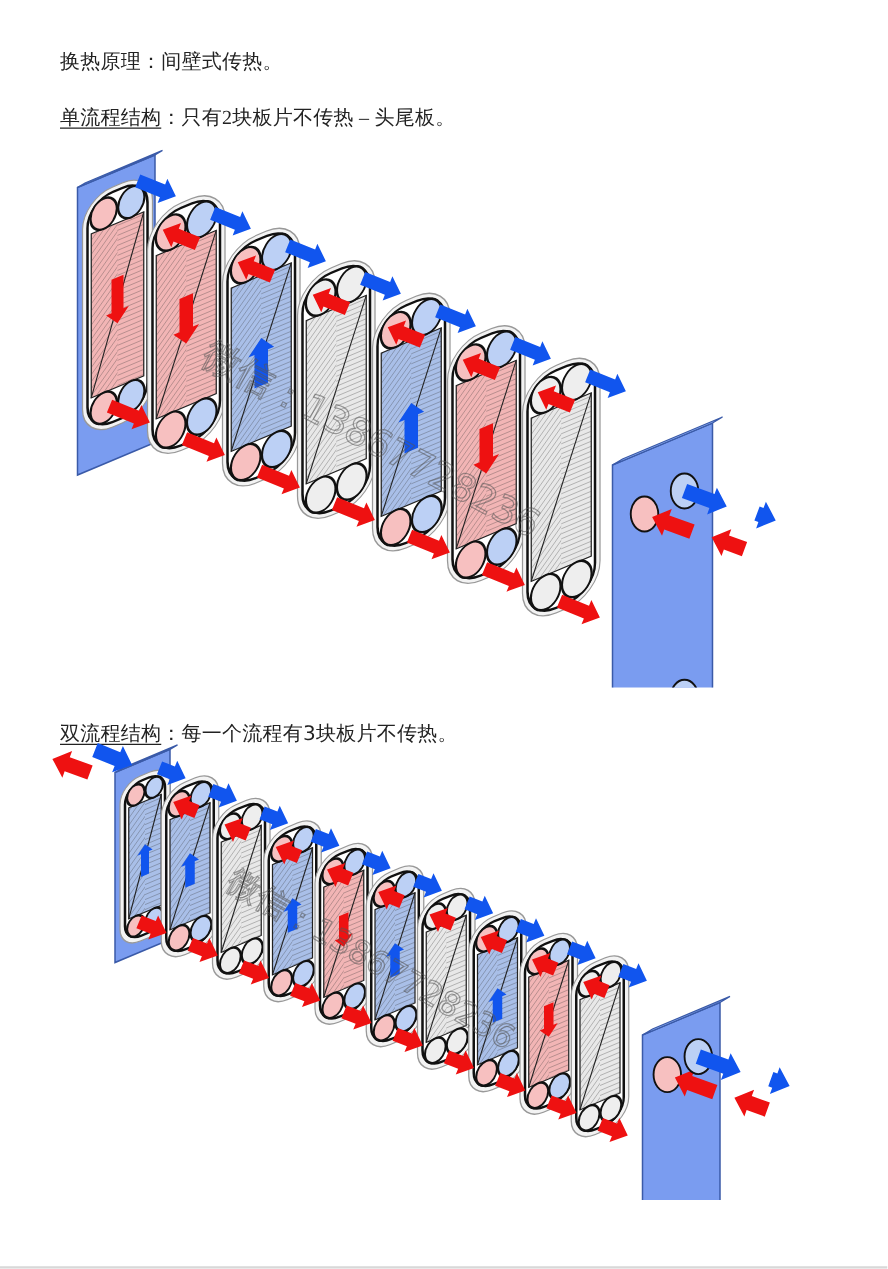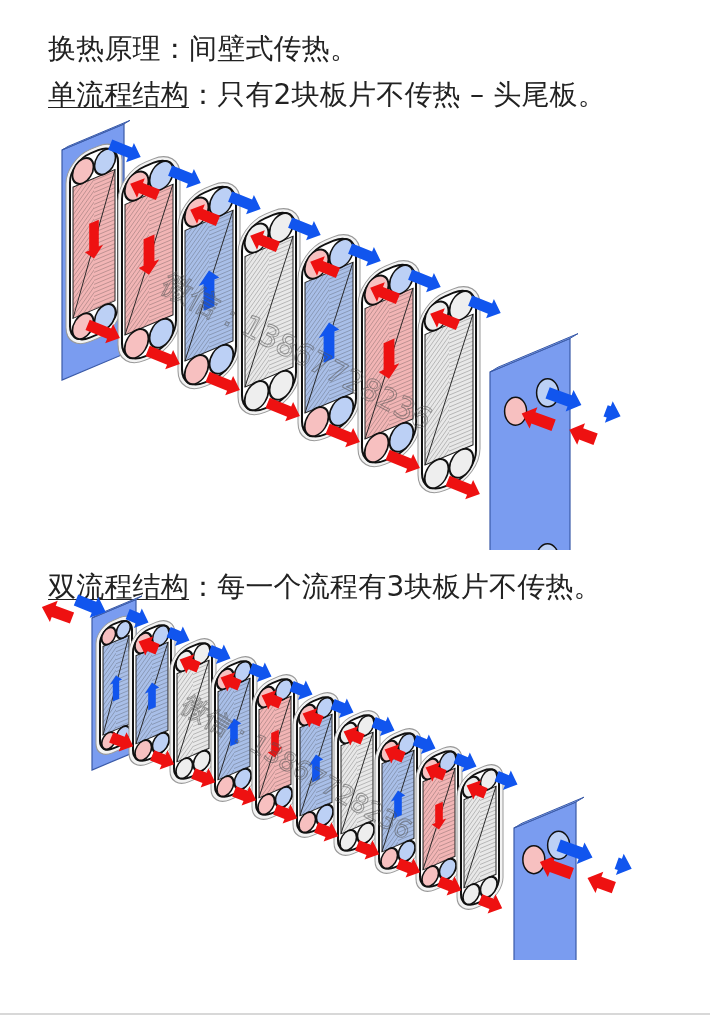--- a/index.html
+++ b/index.html
@@ -1,21 +1,21 @@
 <!DOCTYPE html>
 <html><head>
 <meta charset="utf-8">
 <style>
   html, body { margin: 0; padding: 0; background: #ffffff; }
   body { width: 710px; height: 1015px; position: relative; overflow: hidden;
          font-family: "DejaVu Sans", "Liberation Sans", sans-serif; color: #222; }
-  .line { position: absolute; left: 48px; font-size: 28px; line-height: 26px; white-space: nowrap; letter-spacing: 0.2px; }
+  .line { position: absolute; left: 48px; font-size: 16px; line-height: 26px; white-space: nowrap; letter-spacing: 0.2px; }
   .u { text-decoration: underline; text-underline-offset: 3px; text-decoration-thickness: 1px; }
   #line1 { top: 36px; }
-  #line2 { top: 82px; }
+  #line2 { top: 82px; font-family: Liberation Serif, serif; }
   #line3 { top: 574px; }
   svg.diag { position: absolute; left: 0; }
   #diag1 { top: 110px; }
   #diag2 { top: 590px; }
   .bottom-rule { position: absolute; left: 0; right: 0; bottom: 0; height: 2px; background: #d8d8d8; }
   .watermark { font-family: "DejaVu Sans", sans-serif; fill: none; stroke: #555; stroke-width: 1; opacity: 0.55; }
 </style>
 </head>
 <body>
 

